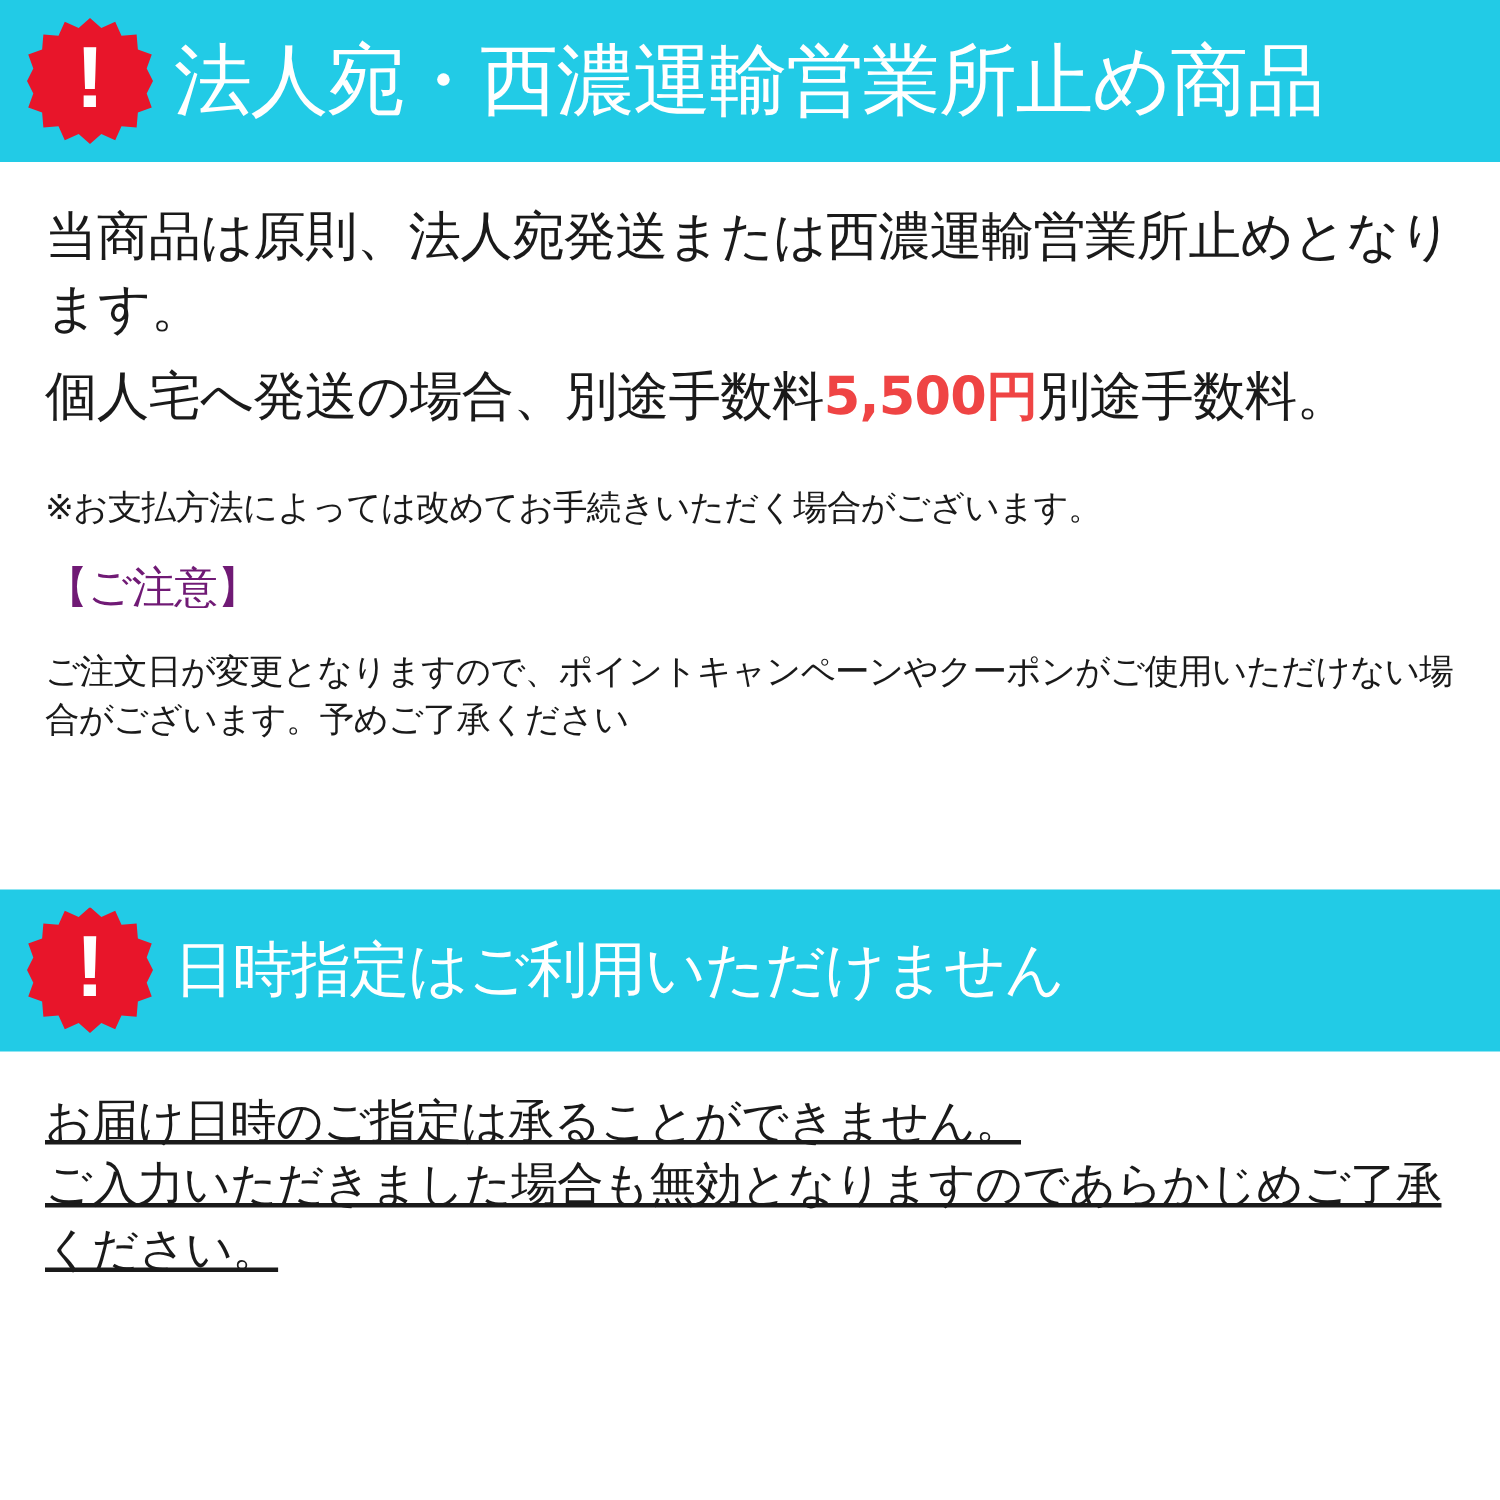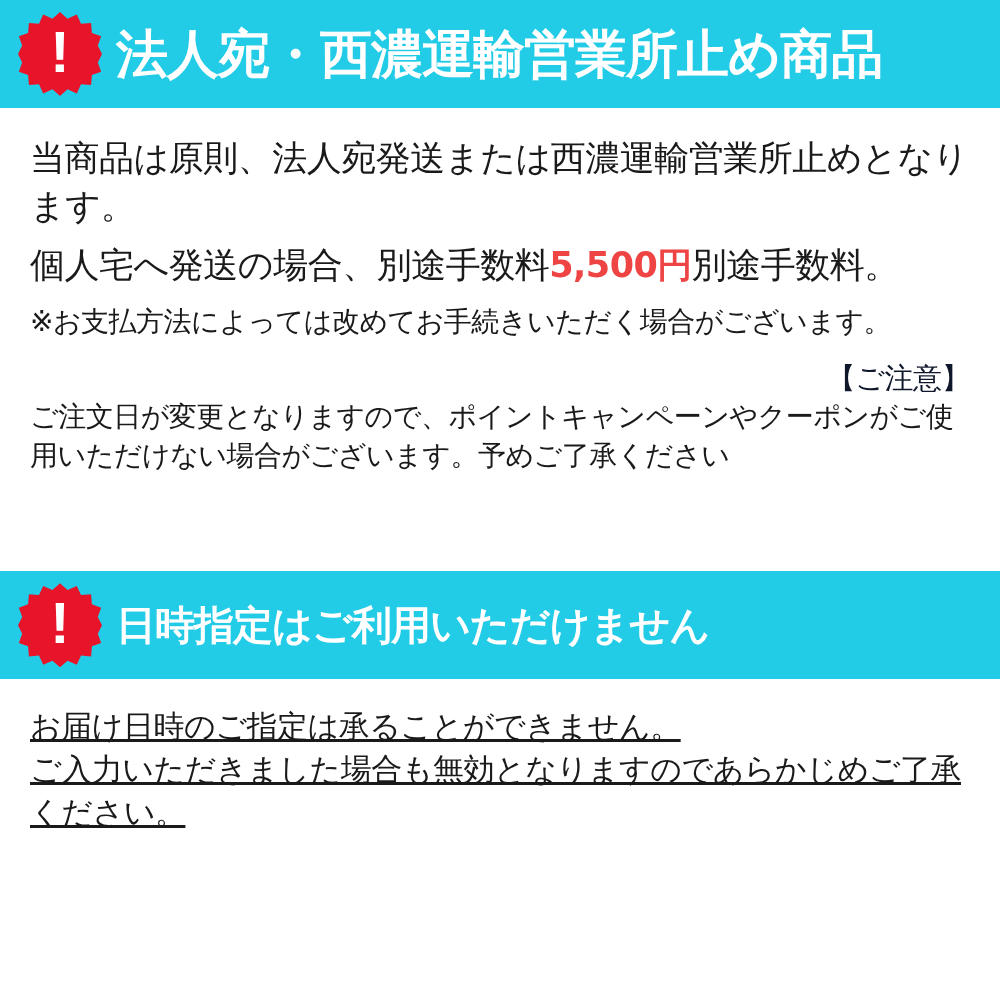--- a/index.html
+++ b/index.html
@@ -65,21 +65,21 @@
     font-weight: bold;
     line-height: 1;
     padding-bottom: 4px;
     box-sizing: border-box;
     font-family: "Liberation Sans", "DejaVu Sans", sans-serif;
   }
 
   .banner-title {
     color: #ffffff;
     font-size: 52px;
-    font-weight: bold;
+    font-weight: normal;
     letter-spacing: -1px;
     white-space: nowrap;
     line-height: 1;
     font-family: "DejaVu Sans", "Liberation Sans", sans-serif;
     text-align: right;
   }
   .banner-2 .banner-title { font-size: 40px; }
 
   
   .body-block {
@@ -88,33 +88,32 @@
   }
 
   .line {
     color: #1a1a1a;
     font-family: "DejaVu Sans", "Liberation Sans", sans-serif;
     line-height: 1.38;
     letter-spacing: -0.5px;
   }
   .lg { font-size: 35px; }
   .md { font-size: 31px; text-decoration: underline; }
-  .sm { font-size: 28px; }
+  .sm { font-size: 23px; margin-top: 21px; }
 
   .red {
     color: #ef4444;
     font-weight: bold;
   }
   .red-note {
-    color: #0f172a;
+    color: #701a75;
     font-size: 29px;
     font-family: Liberation Serif, serif;
     letter-spacing: -0.5px;
     line-height: 1.4;
-    text-align: right;
   }
 
   .gap-a { height: 10px; }
   .gap-b { height: 14px; }
   .gap-c { height: 16px; }
 
   .spacer-mid { height: 96px; }
 </style>
 </head>
 <body>

